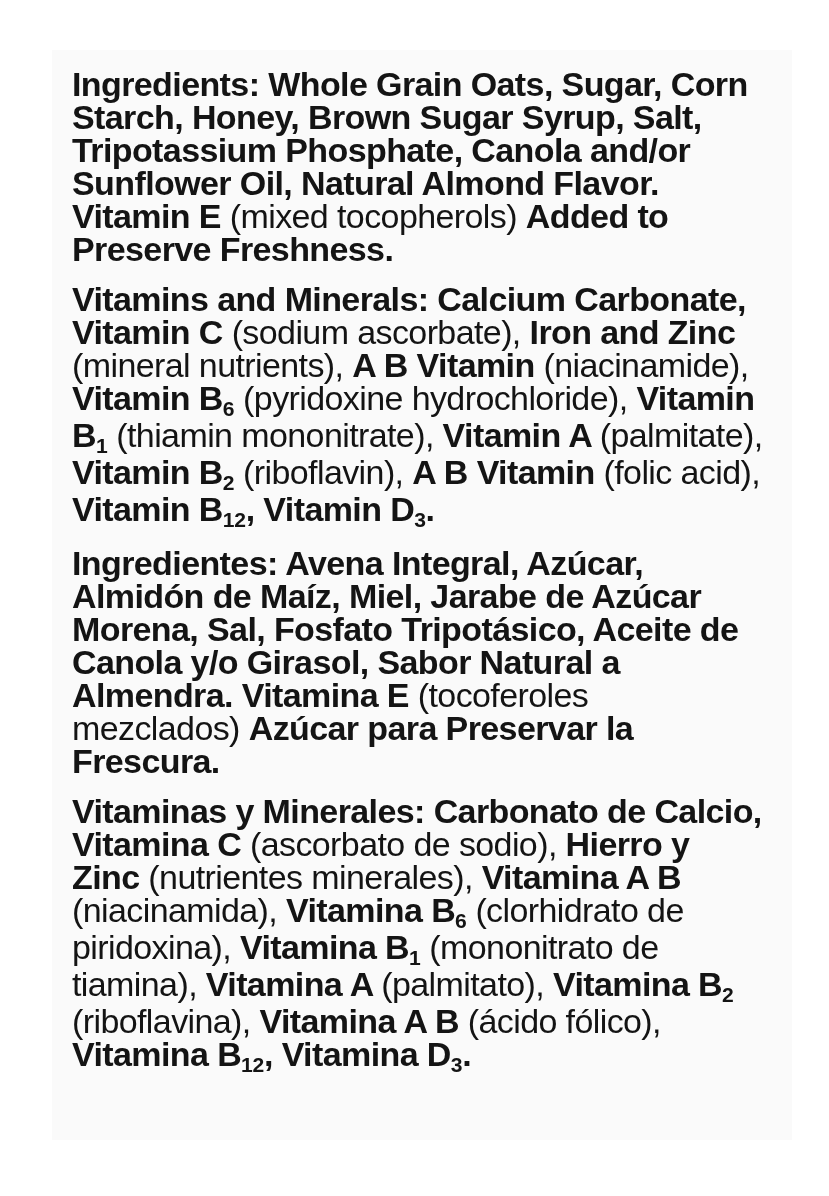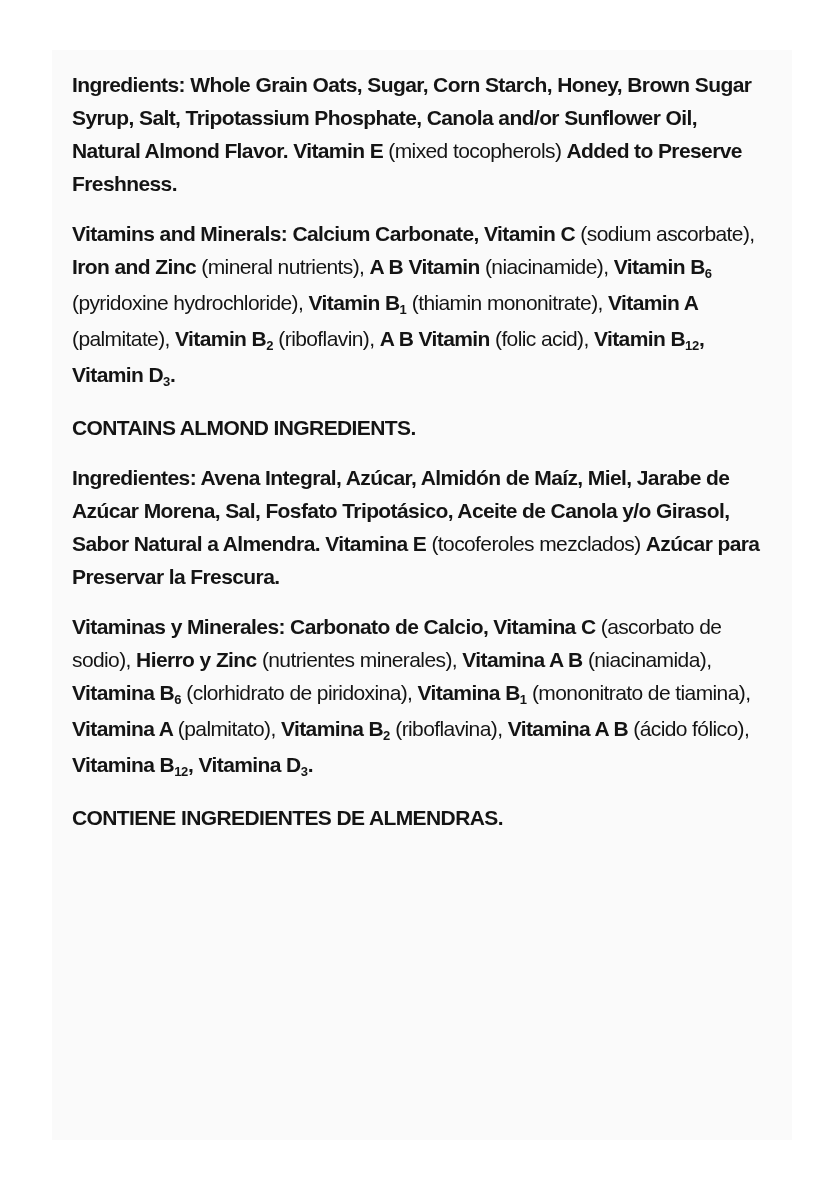--- a/index.html
+++ b/index.html
@@ -19,21 +19,21 @@
     left: 52px;
     top: 50px;
     width: 740px;
     min-height: 1090px;
     background: #fafafa;
     box-sizing: border-box;
     padding: 18px 28px 0 20px;
   }
   .para {
     margin: 0 0 17px 0;
-    font-size: 21px;
+    font-size: 34px;
     line-height: 33px;
     letter-spacing: -0.6px;
     color: #141414;
     text-align: left;
   }
   .para.allergen {
     text-transform: none; 
   }
   .b { font-weight: bold; }
   .r { font-weight: normal; }
@@ -45,20 +45,18 @@
   }
 </style>
 </head>
 <body>
 
 <div class="label-panel">
   <p class="para"><span class="b">Ingredients: Whole Grain Oats, Sugar, Corn Starch, Honey, Brown Sugar Syrup, Salt, Tripotassium Phosphate, Canola and/or Sunflower Oil, Natural Almond Flavor. Vitamin E </span><span class="r">(mixed tocopherols) </span><span class="b">Added to Preserve Freshness.</span></p>
 
   <p class="para"><span class="b">Vitamins and Minerals: Calcium Carbonate, Vitamin C </span><span class="r">(sodium ascorbate), </span><span class="b">Iron and Zinc </span><span class="r">(mineral nutrients), </span><span class="b">A B Vitamin </span><span class="r">(niacinamide), </span><span class="b">Vitamin B</span><span class="b sub">6</span><span class="b"> </span><span class="r">(pyridoxine hydrochloride), </span><span class="b">Vitamin B</span><span class="b sub">1</span><span class="b"> </span><span class="r">(thiamin mononitrate), </span><span class="b">Vitamin A </span><span class="r">(palmitate), </span><span class="b">Vitamin B</span><span class="b sub">2</span><span class="b"> </span><span class="r">(riboflavin), </span><span class="b">A B Vitamin </span><span class="r">(folic acid), </span><span class="b">Vitamin B</span><span class="b sub">12</span><span class="b">, Vitamin D</span><span class="b sub">3</span><span class="b">.</span></p>
 
-  <p class="para allergen"><span class="b">CONTAINS ALMOND INGREDIENTS.</span></p>
 
   <p class="para"><span class="b">Ingredientes: Avena Integral, Azúcar, Almidón de Maíz, Miel, Jarabe de Azúcar Morena, Sal, Fosfato Tripotásico, Aceite de Canola y/o Girasol, Sabor Natural a Almendra. Vitamina E </span><span class="r">(tocoferoles mezclados) </span><span class="b">Azúcar para Preservar la Frescura.</span></p>
 
   <p class="para"><span class="b">Vitaminas y Minerales: Carbonato de Calcio, Vitamina C </span><span class="r">(ascorbato de sodio), </span><span class="b">Hierro y Zinc </span><span class="r">(nutrientes minerales), </span><span class="b">Vitamina A B </span><span class="r">(niacinamida), </span><span class="b">Vitamina B</span><span class="b sub">6</span><span class="b"> </span><span class="r">(clorhidrato de piridoxina), </span><span class="b">Vitamina B</span><span class="b sub">1</span><span class="b"> </span><span class="r">(mononitrato de tiamina), </span><span class="b">Vitamina A </span><span class="r">(palmitato), </span><span class="b">Vitamina B</span><span class="b sub">2</span><span class="b"> </span><span class="r">(riboflavina), </span><span class="b">Vitamina A B </span><span class="r">(ácido fólico), </span><span class="b">Vitamina B</span><span class="b sub">12</span><span class="b">, Vitamina D</span><span class="b sub">3</span><span class="b">.</span></p>
 
-  <p class="para allergen"><span class="b">CONTIENE INGREDIENTES DE ALMENDRAS.</span></p>
 </div>
 
 </body></html>

